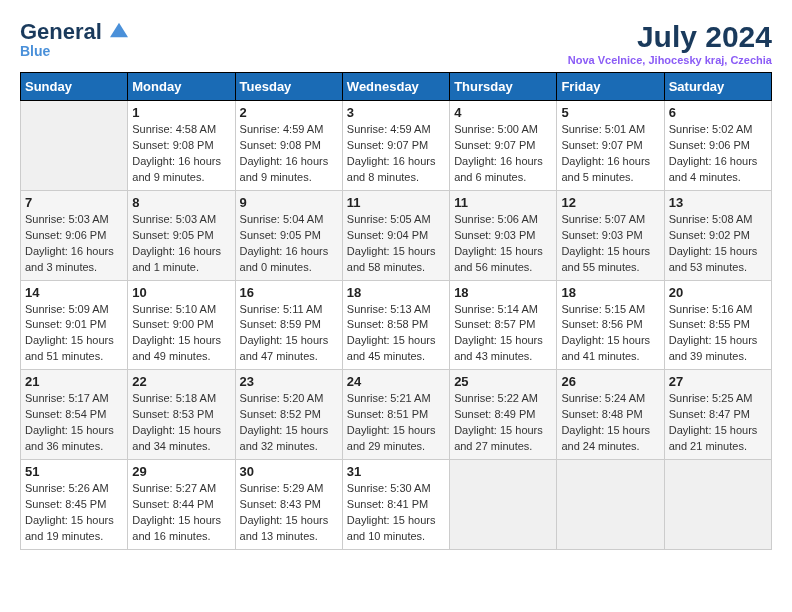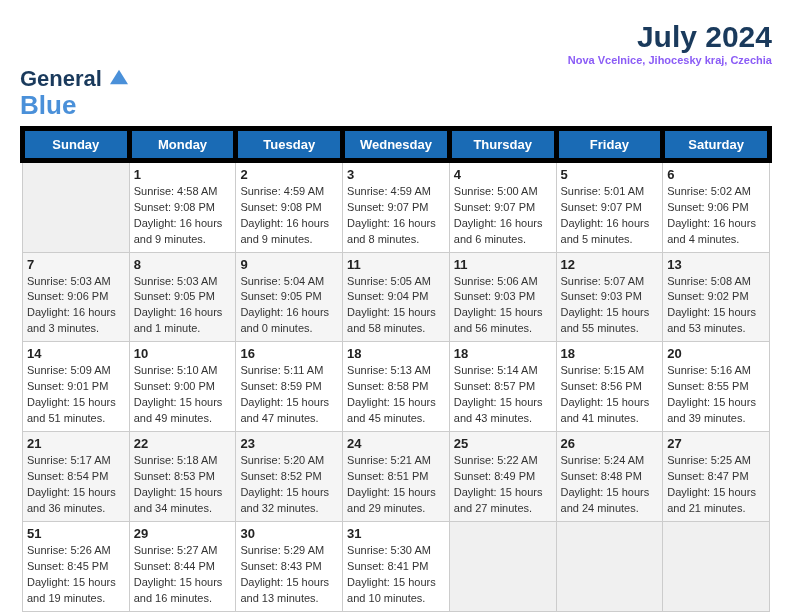--- a/index.html
+++ b/index.html
@@ -12,21 +12,20 @@
     }
     .header {
       display: flex;
       justify-content: space-between;
       align-items: flex-start;
       margin-bottom: 6px;
     }
     .logo {
       display: flex;
       align-items: flex-start;
-      margin-top: 47px;
     }
     .logo-text {
       font-size: 22px;
       font-weight: bold;
       color: #1a3a5c;
       line-height: 1.1;
     }
     .logo-icon {
       width: 18px;
       height: 18px;
@@ -49,22 +48,22 @@
       width: 100%;
       border-collapse: collapse;
       font-size: 11px;
     }
     thead th {
       background-color: #1a6bb5;
       color: #fff;
       font-size: 13px;
       font-weight: bold;
       padding: 6px 4px;
-      text-align: center;
-      border: 5px solid #000000;
+      text-align: left;
+      border: 1px solid #000000;
     }
     td {
       border: 1px solid #ccc;
       vertical-align: top;
       padding: 4px 4px;
       width: calc(100%/7);
       min-height: 80px;
       color: #222;
       background: #fff;
     }
@@ -99,21 +98,21 @@
 <div class="header">
   <div class="logo">
     <div>
       <div style="display:flex;align-items:center;">
         <span class="logo-text">General
           <svg class="logo-icon" viewBox="0 0 20 20" fill="none">
             <polygon points="0,18 10,2 20,18" fill="#4a90d9"></polygon>
           </svg>
         </span>
       </div>
-      <div class="logo-text" style="color:#4a90d9;font-size:26px;">Blue</div>
+      <div class="logo-text" style="color:#4a90d9;font-size:14px;">Blue</div>
     </div>
   </div>
   <div class="title-block">
     <div class="month-title">July 2024</div>
     <div class="location">Nova Vcelnice, Jihocesky kraj, Czechia</div>
   </div>
 </div>
 
 <table>
   <thead>

